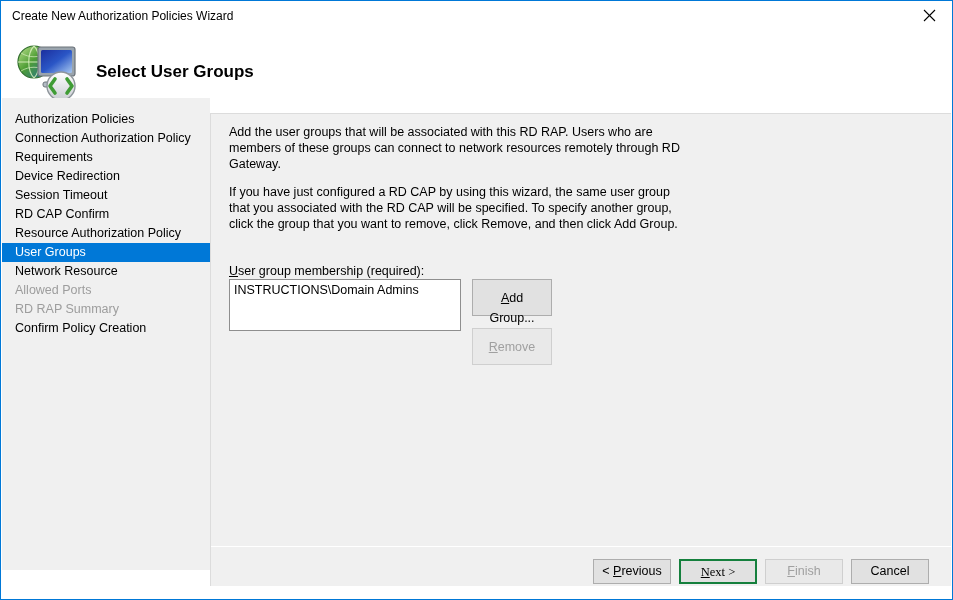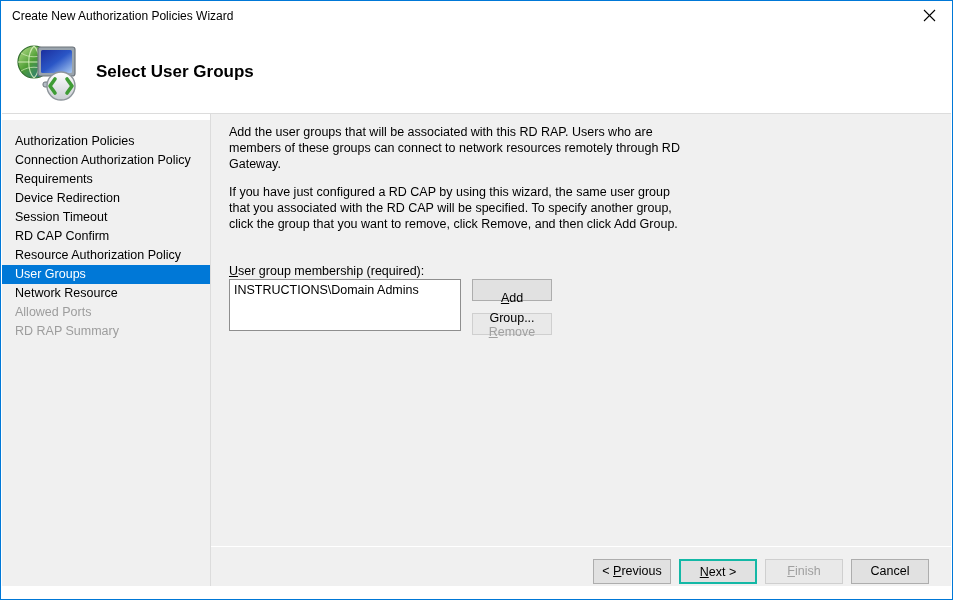--- a/index.html
+++ b/index.html
@@ -80,21 +80,21 @@
     top: 112px;
     right: 1px;
     height: 1px;
     background: #dcdcdc;
   }
 
   
   .sidebar {
     position: absolute;
     left: 1px;
-    top: 119px;
+    top: 97px;
     width: 208px;
     height: 472px;
     background: #f0f0f0;
     padding-top: 12px;
     box-sizing: border-box;
     overflow: hidden;
   }
   .nav-item {
     height: 19px;
     line-height: 19px;
@@ -168,21 +168,21 @@
     white-space: nowrap;
   }
   .side-buttons {
     position: absolute;
     left: 261px;
     top: 165px;
   }
   .btn {
     display: block;
     width: 80px;
-    height: 22px;
+    height: 37px;
     line-height: 20px;
     font-family: "Liberation Sans", sans-serif;
     font-size: 12.5px;
     text-align: center;
     background: #e1e1e1;
     border: 1px solid #adadad;
     color: #000000;
     box-sizing: border-box;
     padding: 8px;
     cursor: default;
@@ -227,21 +227,22 @@
     font-size: 12.5px;
     text-align: center;
     background: #e1e1e1;
     border: 1px solid #adadad;
     color: #000000;
     box-sizing: border-box;
     padding: 0;
     cursor: default;
   }
   .fbtn.default {
-    border: 2px solid #14b8a6;
+    border: 2px solid #15803d;
+    font-family: Liberation Serif, serif;
   }
   .fbtn.disabled {
     color: #a0a0a0;
     background: #e9e9e9;
     border-color: #cfcfcf;
   }
   .bottom-strip {
     position: absolute;
     left: 1px;
     top: 585px;
@@ -310,20 +311,21 @@
     <div class="nav-item">Connection Authorization Policy</div>
     <div class="nav-item sub">Requirements</div>
     <div class="nav-item sub">Device Redirection</div>
     <div class="nav-item sub">Session Timeout</div>
     <div class="nav-item sub">RD CAP Confirm</div>
     <div class="nav-item">Resource Authorization Policy</div>
     <div class="nav-item sub selected">User Groups</div>
     <div class="nav-item sub">Network Resource</div>
     <div class="nav-item sub disabled">Allowed Ports</div>
     <div class="nav-item sub disabled">RD RAP Summary</div>
+    <div class="nav-item">Confirm Policy Creation</div>
   </div>
   <div class="sidebar-divider"></div>
 
   <div class="content">
     <div class="para p1">Add the user groups that will be associated with this RD RAP. Users who are members of these groups can connect to network resources remotely through RD Gateway.</div>
     <div class="para p2">If you have just configured a RD CAP by using this wizard, the same user group that you associated with the RD CAP will be specified. To specify another group, click the group that you want to remove, click Remove, and then click Add Group.</div>
 
     <div class="field-label"><span class="accel">U</span><span>ser group membership (required):</span></div>
 
     <div class="listbox">

